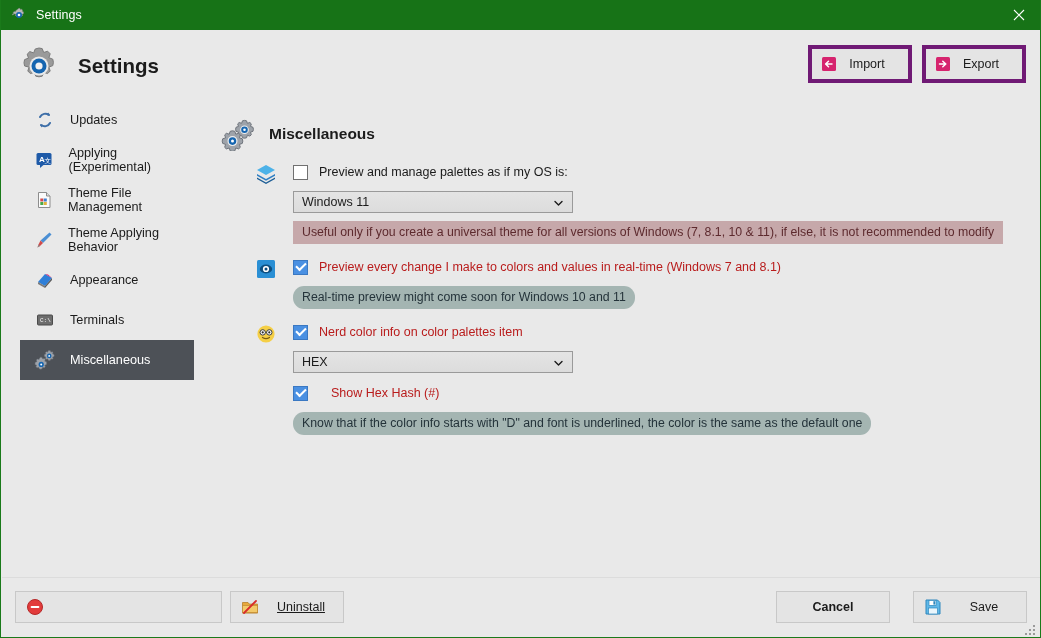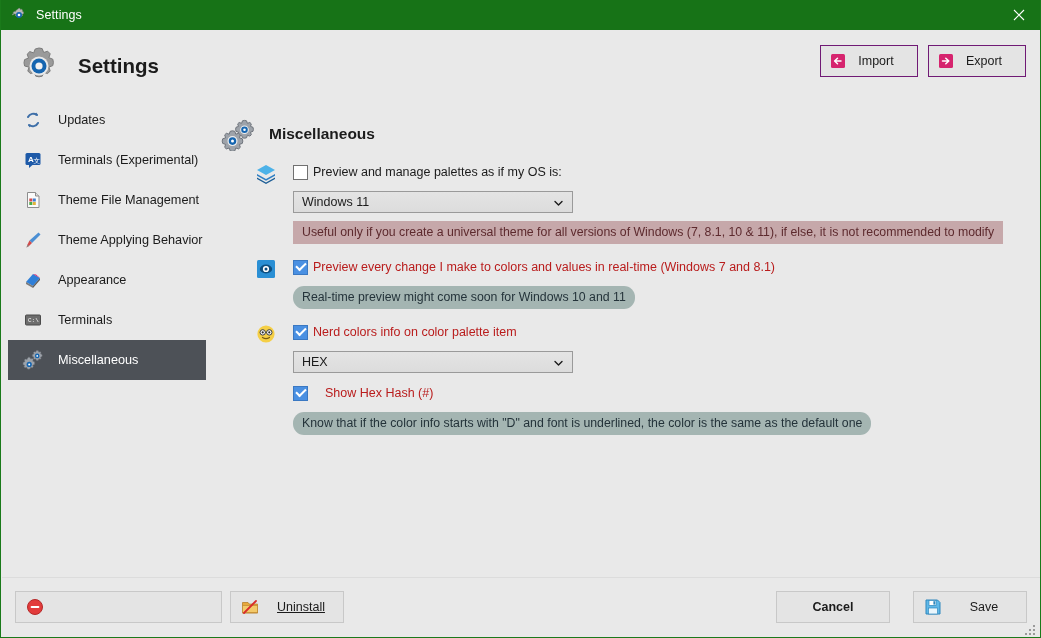--- a/index.html
+++ b/index.html
@@ -57,21 +57,21 @@
     margin-left: 18px;
     font-size: 20.5px; font-weight: bold; color: #1b1b1b;
   }
   .header-buttons {
     position: absolute; right: 14px; top: 14px;
     display: flex; gap: 10px;
   }
   .hbtn {
     width: 96px; height: 30px;
     background: #e4e4e4;
-    border: 1px solid #701a75;
+    border: 4px solid #701a75;
     display: flex; align-items: center;
     font-size: 12.5px; color: #1b1b1b;
     cursor: pointer;
     position: relative;
     justify-content: space-between;
   }
   .hbtn .bi { margin-left: 8px; width: 18px; height: 18px; }
   .hbtn .bl { flex: 1; text-align: center; padding-right: 12px; }
 
   .header-sep {
@@ -81,21 +81,21 @@
 
   
   .sidebar {
     position: absolute; left: 1px; top: 100px;
     width: 210px; height: 478px;
     background: #e9e9e9;
   }
   .side-item {
     position: relative;
     height: 40px;
-    margin: 0 6px;
+    margin: 0 18px;
     display: flex; align-items: center;
     cursor: pointer;
     font-size: 12.7px; color: #1b1b1b;
   }
   .side-item.selected {
     background: #4d5157;
     color: #ffffff;
   }
   .side-item .si-icon {
     width: 22px; height: 22px; margin-left: 14px;
@@ -142,21 +142,21 @@
     background: #4a90e2;
     border-color: #3a78c2;
   }
   .cbox.checked::after {
     content: "";
     width: 8px; height: 4px;
     border-left: 2px solid #ffffff;
     border-bottom: 2px solid #ffffff;
     transform: rotate(-45deg) translate(1px,-1px);
   }
-  .cblabel { margin-left: 5px; font-size: 12.5px; color: #1b1b1b; white-space: nowrap; }
+  .cblabel { margin-left: 11px; font-size: 12.5px; color: #1b1b1b; white-space: nowrap; }
   .cblabel.blue { color: #b91c1c; }
 
   .combo {
     margin-top: 8px;
     width: 280px; height: 22px;
     border: 1px solid #9a9a9a;
     background: linear-gradient(#e4e4e4, #dcdcdc);
     display: flex; align-items: center;
     font-size: 12.5px; color: #1b1b1b;
     cursor: pointer;
@@ -290,21 +290,21 @@
 
     <div class="side-item">
       <span class="si-icon">
         <svg width="20" height="20" viewBox="0 0 20 20">
           <rect x="2.5" y="3" width="15" height="12" rx="1.5" fill="#1e5aa8"></rect>
           <path d="M6 15 L6 18 L9.5 15 Z" fill="#1e5aa8"></path>
           <text x="5" y="12" font-family="Liberation Sans, sans-serif" font-size="8" font-weight="bold" fill="#ffffff">A</text>
           <text x="10.5" y="12.5" font-family="Liberation Sans, sans-serif" font-size="6.5" fill="#ffffff">文</text>
         </svg>
       </span>
-      <span class="si-label">Terminals (Experimental)</span>
+      <span class="si-label">Applying (Experimental)</span>
     </div>
 
     <div class="side-item">
       <span class="si-icon">
         <svg width="20" height="20" viewBox="0 0 20 20">
           <path d="M4.5 2.5 h8 l3.5 3.5 v11.5 h-11.5 z" fill="#fbfbfb" stroke="#8d8d8d" stroke-width="1"></path>
           <path d="M12.5 2.5 v3.5 h3.5" fill="#dddddd" stroke="#8d8d8d" stroke-width="1"></path>
           <rect x="6.3" y="8.5" width="3" height="3" fill="#d64b4b"></rect>
           <rect x="9.8" y="8.5" width="3" height="3" fill="#3f7fd0"></rect>
           <rect x="6.3" y="12" width="3" height="3" fill="#4aa84a"></rect>
@@ -434,21 +434,21 @@
             <circle cx="13.3" cy="8.4" r="2.7" fill="#ffffff" stroke="#3b3b3b" stroke-width="1"></circle>
             <path d="M9.4 8.4 h1.2" stroke="#3b3b3b" stroke-width="1"></path>
             <circle cx="6.7" cy="8.4" r="1.1" fill="#2b2b2b"></circle>
             <circle cx="13.3" cy="8.4" r="1.1" fill="#2b2b2b"></circle>
             <path d="M6.5 13.4 q3.5 2.4 7 0" stroke="#7a5c12" stroke-width="1.2" fill="none" stroke-linecap="round"></path>
           </svg>
         </span>
         <div class="row-body">
           <div class="cbline">
             <span class="cbox checked"></span>
-            <span class="cblabel blue">Nerd colors info on color palette item</span>
+            <span class="cblabel blue">Nerd color info on color palettes item</span>
           </div>
           <div class="combo">
             <span class="cv">HEX</span>
             <span class="carat">
               <svg width="9" height="9" viewBox="0 0 9 9">
                 <path d="M1 2.8 L4.5 6.3 L8 2.8" stroke="#1b1b1b" stroke-width="1.4" fill="none" stroke-linecap="round" stroke-linejoin="round"></path>
               </svg>
             </span>
           </div>
           <div class="cbline" style="margin-top:9px;gap:12px;">

